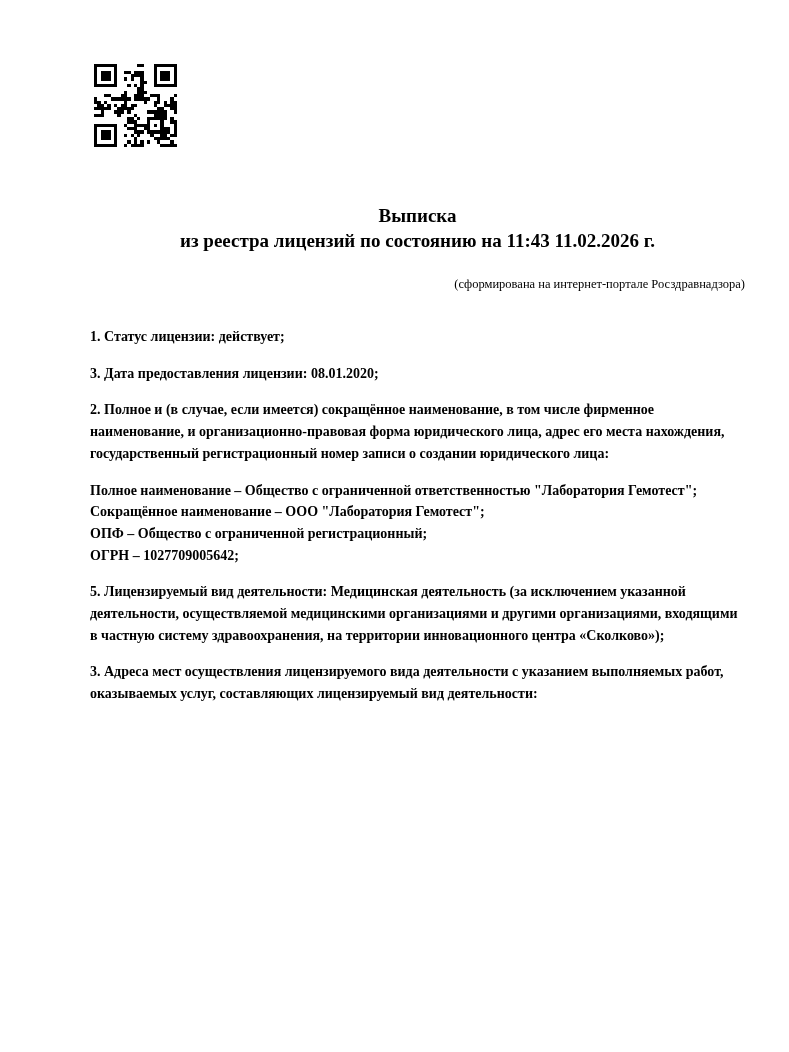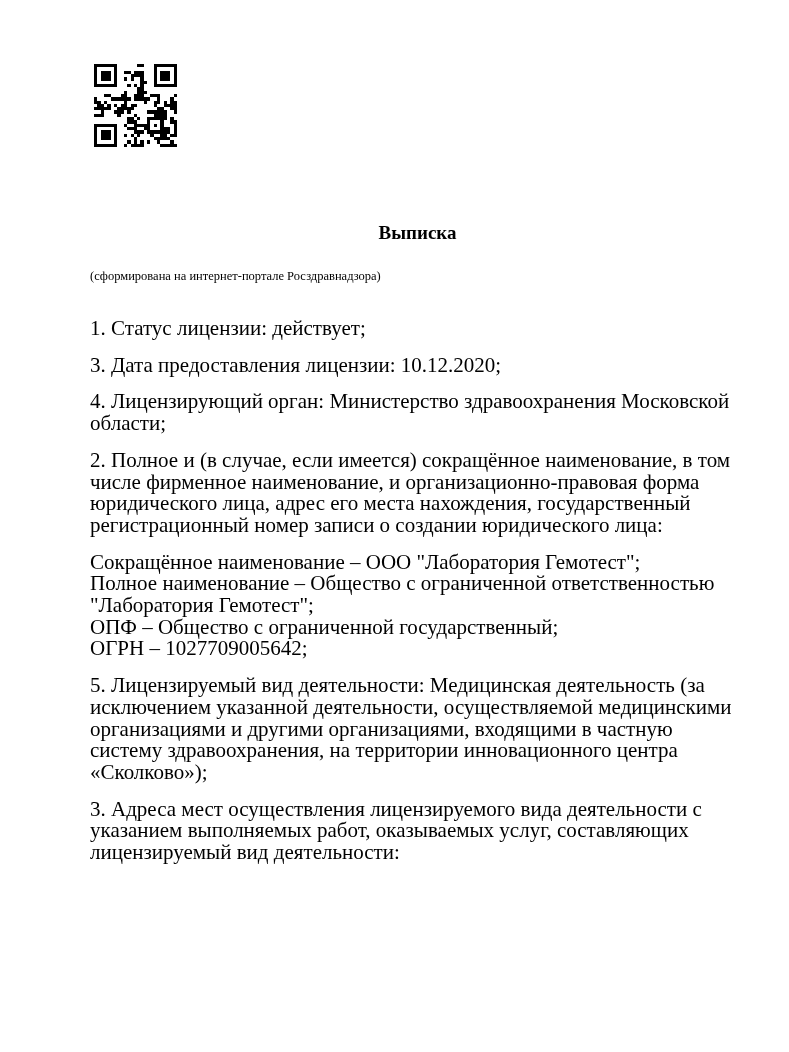--- a/index.html
+++ b/index.html
@@ -19,37 +19,38 @@
   .qr {
     position: absolute;
     left: 94px;
     top: 64px;
     width: 83px;
     height: 83px;
   }
   .qr svg { display: block; }
   .content {
     padding: 203px 44px 0 90px; 
-    margin-top: 17px;
   }
   .title {
     text-align: center;
     font-weight: bold;
     font-size: 19px;
     line-height: 25px;
   }
   .gen-note {
+    text-align: right;
     font-size: 12.5px;
     line-height: 16px;
     margin-top: 23px;
   }
   .body-text {
     margin-top: 34px;
-    font-size: 21px;
+    font-size: 14px;
     line-height: 21.7px;
+    font-weight: bold;
   }
   .para {
     margin: 0 0 15px 0;
     padding: 0;
   }
 </style>
 </head>
 <body>
 
 <div class="page">
@@ -243,34 +244,34 @@
         <rect x="22" y="24" width="1" height="1"></rect>
         <rect x="23" y="24" width="1" height="1"></rect>
         <rect x="24" y="24" width="1" height="1"></rect>
       </svg>
   </div>
 
   <div class="content">
 
     <div class="title">
       <div>Выписка</div>
+      <div>из реестра лицензий по состоянию на 11:43 11.02.2026 г.</div>
     </div>
 
     <div class="gen-note">(сформирована на интернет-портале Росздравнадзора)</div>
 
     <div class="body-text">
       <p class="para">1. Статус лицензии: действует;</p>
-      <p class="para">3. Дата предоставления лицензии: 10.12.2020;</p>
-      <p class="para">4. Лицензирующий орган: Министерство здравоохранения Московской области;</p>
+      <p class="para">3. Дата предоставления лицензии: 08.01.2020;</p>
       <p class="para">2. Полное и (в случае, если имеется) сокращённое наименование, в том числе фирменное наименование, и организационно-правовая форма юридического лица, адрес его места нахождения, государственный регистрационный номер записи о создании юридического лица:</p>
 
       <div class="para">
+        <div>Полное наименование – Общество с ограниченной ответственностью "Лаборатория Гемотест";</div>
         <div>Сокращённое наименование – ООО "Лаборатория Гемотест";</div>
-        <div>Полное наименование – Общество с ограниченной ответственностью "Лаборатория Гемотест";</div>
-        <div>ОПФ – Общество с ограниченной государственный;</div>
+        <div>ОПФ – Общество с ограниченной регистрационный;</div>
         <div>ОГРН – 1027709005642;</div>
       </div>
 
       <p class="para">5. Лицензируемый вид деятельности: Медицинская деятельность (за исключением указанной деятельности, осуществляемой медицинскими организациями и другими организациями, входящими в частную систему здравоохранения, на территории инновационного центра «Сколково»);</p>
       <p class="para">3. Адреса мест осуществления лицензируемого вида деятельности с указанием выполняемых работ, оказываемых услуг, составляющих лицензируемый вид деятельности:</p>
     </div>
 
   </div>
 </div>
 

